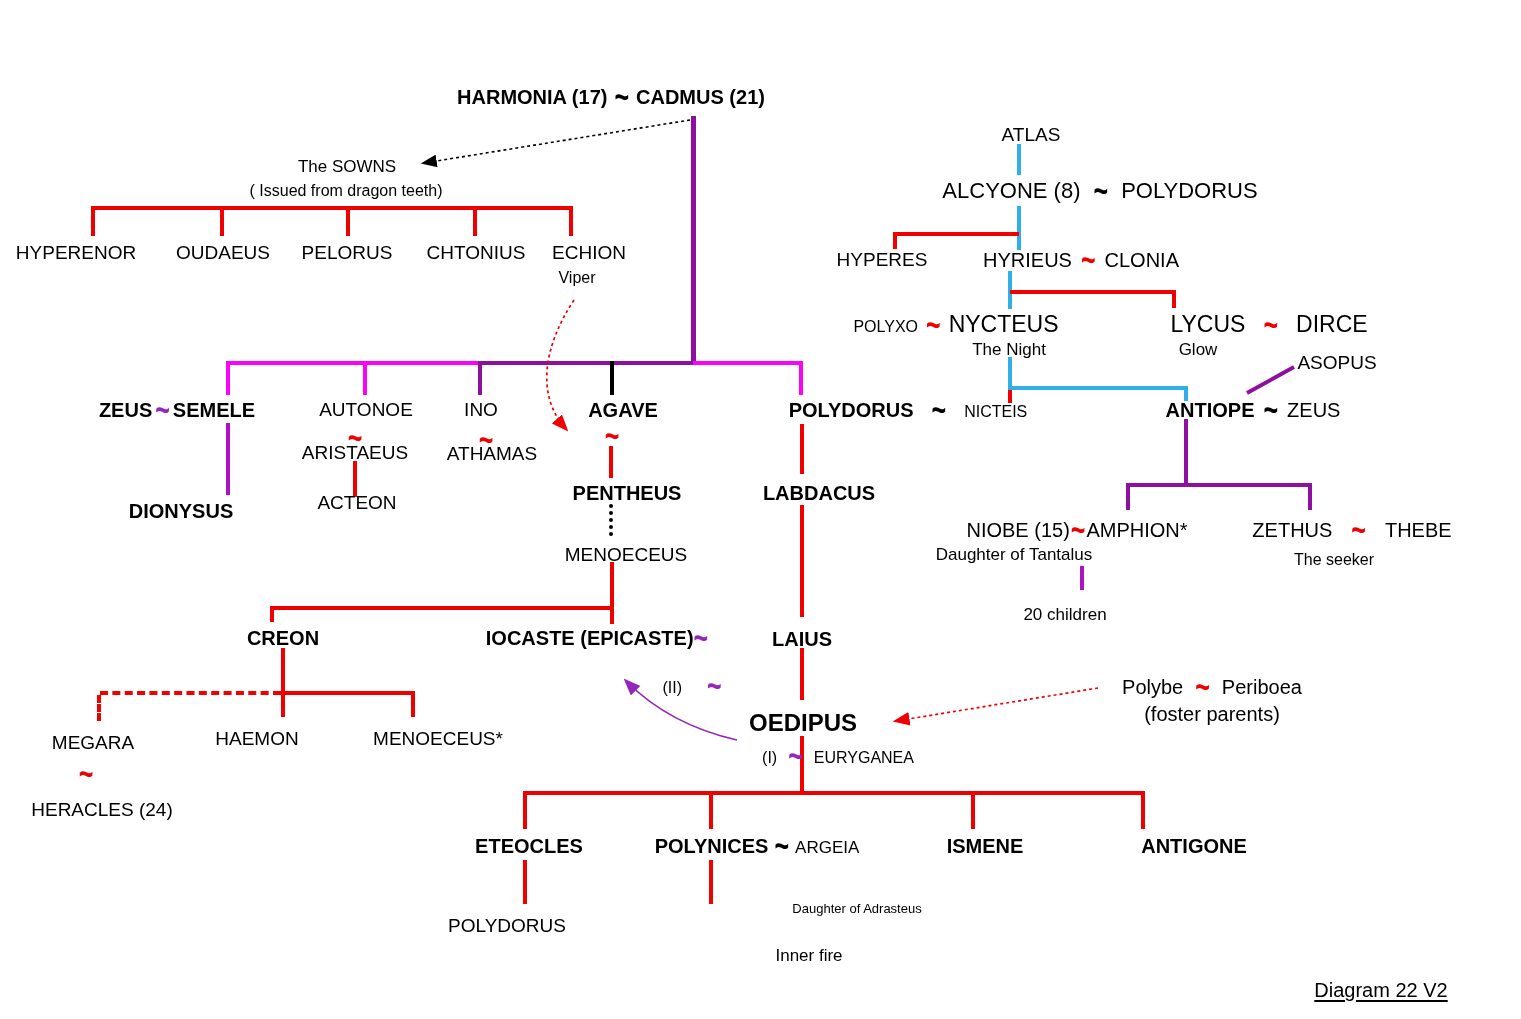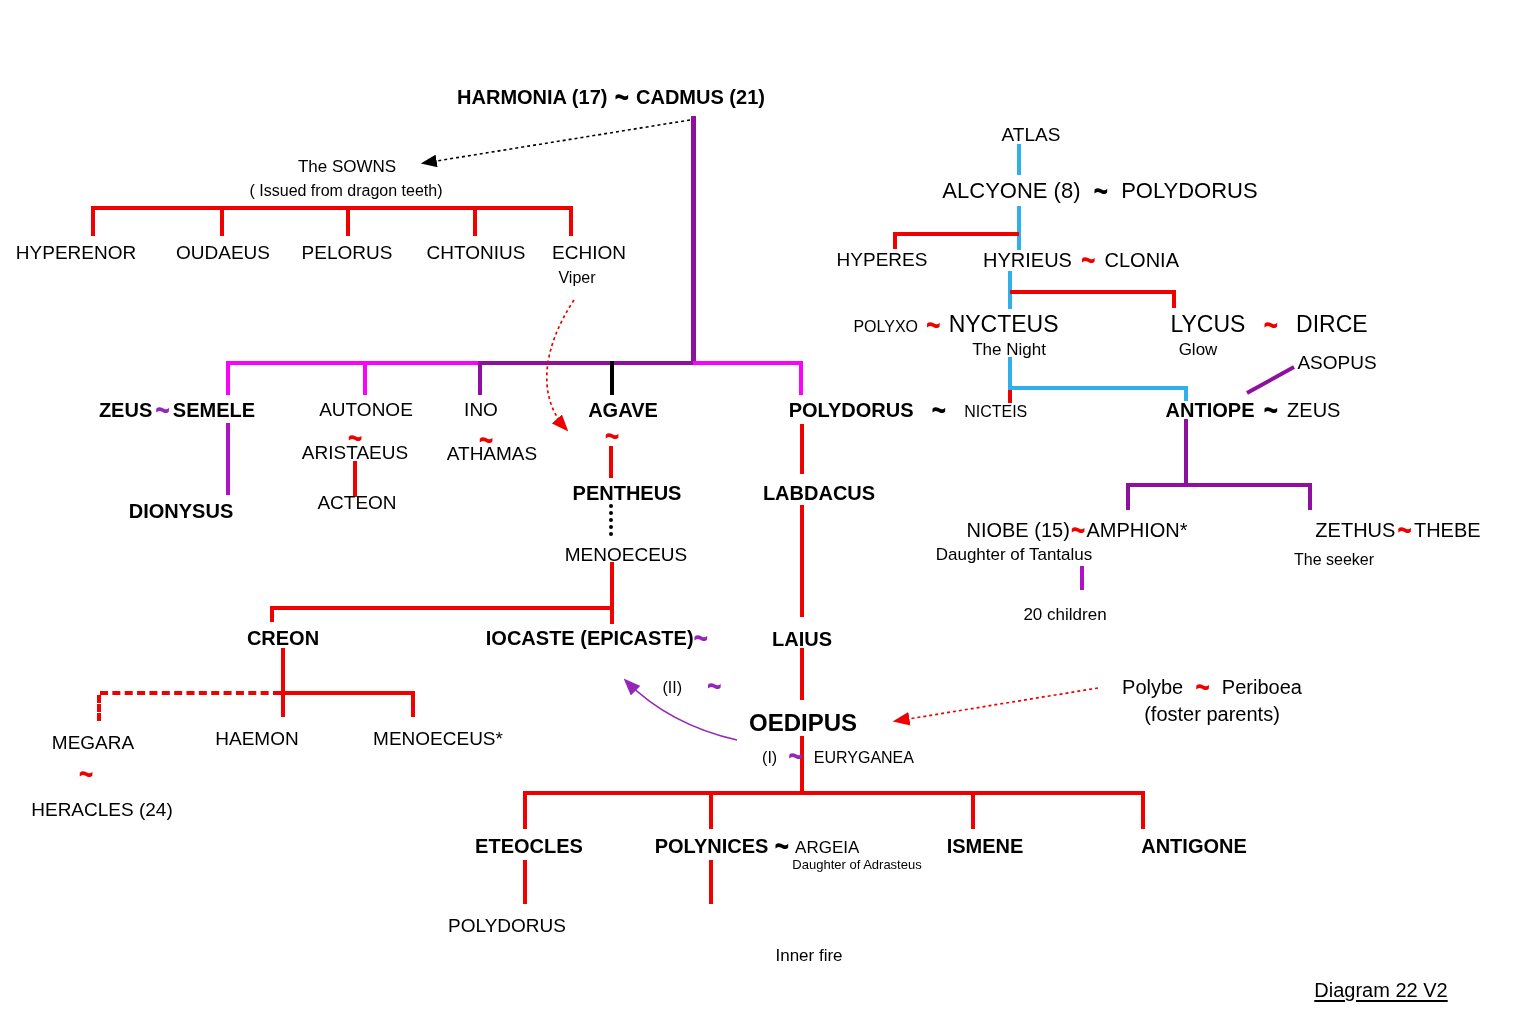--- a/index.html
+++ b/index.html
@@ -16,21 +16,21 @@
   .dashh{background:none!important;height:0!important;border-top:4px dashed #f10000;}
   .dashv{background:none!important;width:0!important;border-left:4px dashed #f10000;}
   .dotv{background:none!important;width:0!important;border-left:4px dotted #000;}
   
   .lbl{position:absolute;transform:translateX(-50%);white-space:nowrap;font-size:19px;line-height:1.15;}
   .row{position:absolute;transform:translateX(-50%);display:flex;align-items:baseline;white-space:nowrap;line-height:1.15;}
   .b{font-weight:bold;font-size:20px;justify-content:space-between;}
   .big{font-size:23px;}
   .mid{font-size:22px;}
   .sub{font-size:16px;}
-  .tiny{font-size:13px;}
+  .tiny{font-size:13px;margin-top:44px;}
   .xl{font-weight:bold;font-size:24px;}
   .title{font-size:23px;text-decoration:underline;text-underline-offset:4px;letter-spacing:1px;}
   .foot{font-size:20px;text-decoration:underline;text-underline-offset:3px;}
   
   .tl{display:inline-block;font-weight:900;font-size:25px;line-height:14px;transform:scaleY(1.5);}
   .tabs{position:absolute;transform:translate(-50%,-50%) scaleY(1.5);font-weight:900;font-size:25px;line-height:14px;}
   .c-red{color:#f10000;}
   .c-blk{color:#000;}
   .c-pur{color:#9626b9;}
   svg.overlay{position:absolute;left:0;top:0;width:1521px;height:1019px;pointer-events:none;}
@@ -193,21 +193,21 @@
   <div class="lbl" style="left:626px;top:544px">MENOECEUS</div>
   <div class="lbl b" style="left:819px;top:482px">LABDACUS</div>
 
   <div class="row" style="left:1077px;top:519px;gap:1px;font-size:20px">
     <span>NIOBE (15)</span>
     <span class="tl c-red">~</span>
     <span>AMPHION*</span>
   </div>
   <div class="lbl sub" style="left:1014px;top:545px;font-size:17px">Daughter of Tantalus</div>
   <div class="lbl sub" style="left:1065px;top:605px;font-size:17px">20 children</div>
-  <div class="row" style="left:1398px;top:519px;gap:2px;font-size:20px">
+  <div class="row" style="left:1352px;top:519px;gap:19px;font-size:20px">
     <span>ZETHUS</span>
     <span class="tl c-red">~</span>
     <span>THEBE</span>
   </div>
   <div class="lbl sub" style="left:1334px;top:551px;font-size:16px">The seeker</div>
 
   <div class="lbl b" style="left:283px;top:627px">CREON</div>
   <div class="row" style="left:597px;top:627px;gap:0">
     <span class="b">IOCASTE (EPICASTE)</span>
     <span class="tl c-pur">~</span>

